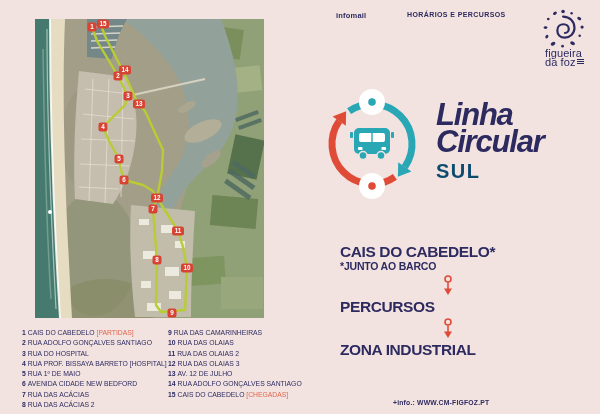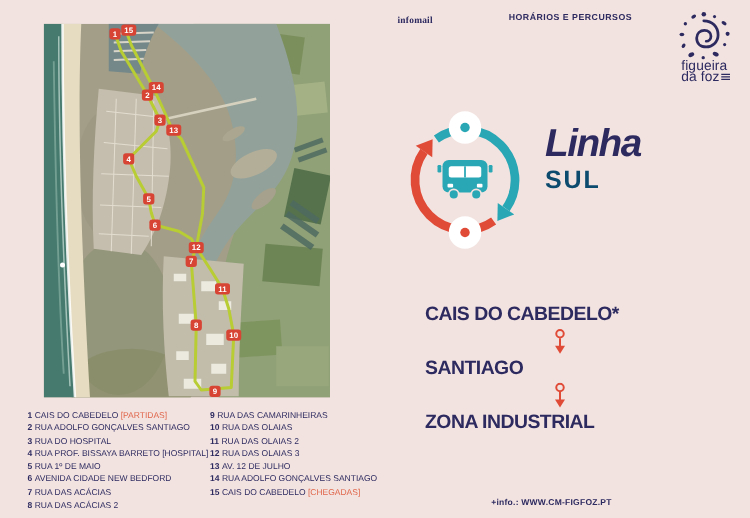--- a/index.html
+++ b/index.html
@@ -4,21 +4,21 @@
 <style>
   * { margin:0; padding:0; box-sizing:border-box; }
   html,body { width:600px; height:414px; }
   body {
     position:relative; overflow:hidden;
     background:#f2e3e0;
     font-family:"Liberation Sans", sans-serif;
     color:#2d2a60;
   }
   
-  .infomail { position:absolute; left:318px; top:11px; font-size:7.5px; font-weight:bold; letter-spacing:.2px;font-family:Liberation Serif, serif; }
+  .infomail { position:absolute; left:336px; top:11px; font-size:7.5px; font-weight:bold; letter-spacing:.2px; }
   .menu-label { position:absolute; left:407px; top:11px; font-size:7px; font-weight:bold; letter-spacing:.4px; }
   .ff-logo { position:absolute; left:538px; top:9px; width:52px; text-align:center; }
   .ff-logo svg { display:block; margin:0 auto; }
   .ff-name { font-size:11px; font-weight:normal; line-height:8.5px; letter-spacing:.1px; text-align:left; padding-left:7px; position:relative; }
   .ff-small { position:absolute; left:39px; bottom:1px; width:7px; }
   .ff-small i { display:block; height:1px; background:#2d2a60; margin-bottom:1px; }
   
   .map-wrap { position:absolute; left:35px; top:19px; width:229px; height:299px; }
   .map-wrap svg { display:block; width:229px; height:299px; }
   .marker-num { font:bold 6.3px "Liberation Sans", sans-serif; fill:#fff; text-anchor:middle; }
@@ -237,31 +237,33 @@
       <rect x="44" y="61" width="4.5" height="3" rx="0.8" fill="#ffffff"></rect>
       <rect x="67.5" y="61" width="4.5" height="3" rx="0.8" fill="#ffffff"></rect>
       <circle cx="49" cy="69.5" r="4" fill="#2aa7b5" stroke="#f2e3e0" stroke-width="1.5"></circle>
       <circle cx="67" cy="69.5" r="4" fill="#2aa7b5" stroke="#f2e3e0" stroke-width="1.5"></circle>
     </g>
   </svg>
 </div>
 
 <div class="title-block">
   <div class="title-line">Linha</div>
+  <div class="title-line">Circular</div>
   <div class="title-sul">SUL</div>
 </div>
 
 <div class="summary">
   <div class="sum-name">CAIS DO CABEDELO*</div>
+  <div class="sum-note">*JUNTO AO BARCO</div>
   <svg class="sum-arrow" width="16" height="21" viewBox="0 0 16 21">
     <circle cx="8" cy="4" r="3" fill="none" stroke="#e04b38" stroke-width="1.6"></circle>
     <line x1="8" y1="7.5" x2="8" y2="14.5" stroke="#e04b38" stroke-width="1.6"></line>
     <polygon points="4,13.5 12,13.5 8,20" fill="#e04b38"></polygon>
   </svg>
-  <div class="sum-name">SANTIAGO</div>
+  <div class="sum-name">PERCURSOS</div>
   <svg class="sum-arrow" width="16" height="21" viewBox="0 0 16 21">
     <circle cx="8" cy="4" r="3" fill="none" stroke="#e04b38" stroke-width="1.6"></circle>
     <line x1="8" y1="7.5" x2="8" y2="14.5" stroke="#e04b38" stroke-width="1.6"></line>
     <polygon points="4,13.5 12,13.5 8,20" fill="#e04b38"></polygon>
   </svg>
   <div class="sum-name">ZONA INDUSTRIAL</div>
 </div>
 
 <div class="stops-col col1">
     <div class="stop-row"><span class="num">1</span><span>CAIS DO CABEDELO</span><span class="tag"> [PARTIDAS]</span></div>

